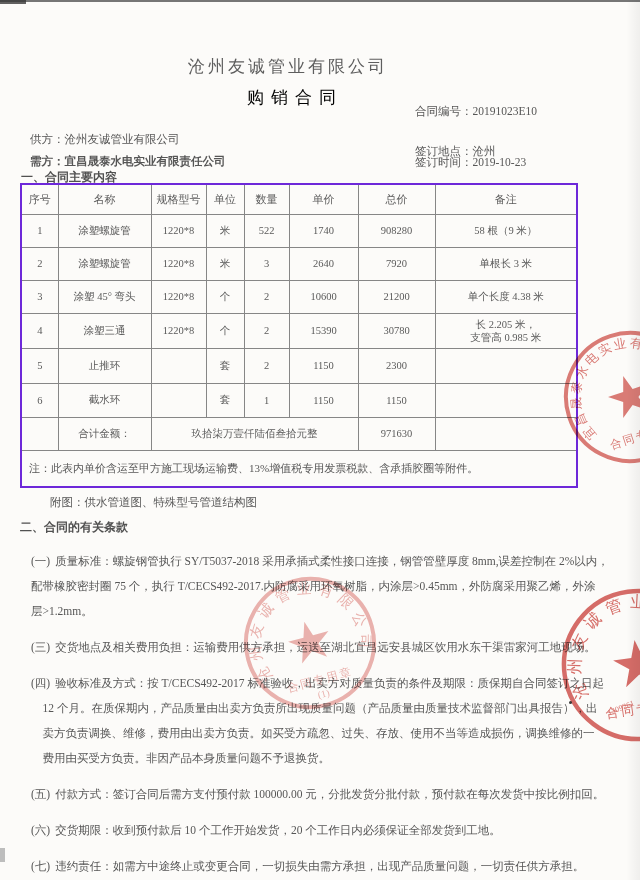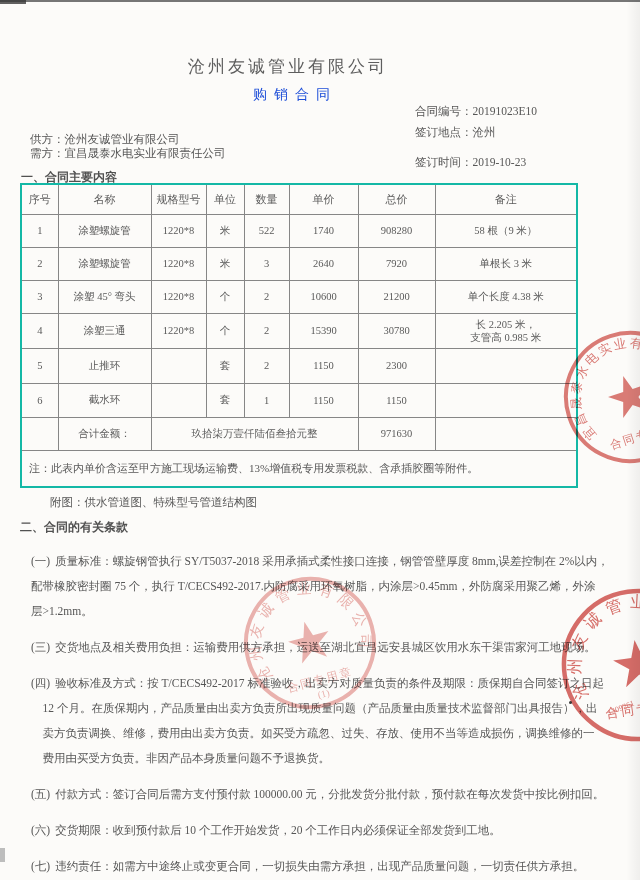--- a/index.html
+++ b/index.html
@@ -9,36 +9,36 @@
   
   .edge-top{top:0;left:0;width:640px;height:2px;background:#4a4a4a;opacity:.75;}
   .edge-top-nub{top:0;left:0;width:26px;height:4px;background:#3a3a3a;opacity:.8;}
   .edge-right{top:0;right:0;width:14px;height:880px;
       background:linear-gradient(to right,rgba(0,0,0,0),rgba(0,0,0,0.05));}
   .edge-left-mark{left:0;top:848px;width:5px;height:14px;background:#bdbdbd;}
   .dot{left:569px;top:701px;width:3px;height:3px;border-radius:50%;background:#3c3c3c;}
   
   .title1{top:55px;left:288px;transform:translateX(-50%);font-size:17px;letter-spacing:3px;
           color:#5e5e5e;white-space:nowrap;}
-  .title2{top:86px;left:295px;transform:translateX(-50%);font-size:14px;letter-spacing:7px;
-          color:#1d4ed8;white-space:nowrap;}
+  .title2{top:86px;left:295px;transform:translateX(-50%);font-size:17px;letter-spacing:7px;
+          color:#000000;white-space:nowrap;}
   
   .hline{font-size:11.5px;color:#565656;white-space:nowrap;}
   .supplier{top:132px;left:30px;}
-  .buyer{top:146px;left:30px;}
+  .buyer{top:154px;left:30px;font-weight:bold;}
   .meta1{top:104px;left:415px;}
-  .meta2{top:125px;left:415px;}
+  .meta2{top:144px;left:415px;}
   .meta3{top:155px;left:415px;}
   
   .sec-h{font-size:12px;font-weight:bold;color:#515151;white-space:nowrap;}
   .sec1-h{top:169px;left:21px;}
   .sec2-h{top:519px;left:20px;font-family:Liberation Mono, monospace;}
   
   .tblwrap{top:183px;left:20px;}
-  table{border-collapse:collapse;table-layout:fixed;width:556px;border:2px solid #14b8a6;}
+  table{border-collapse:collapse;table-layout:fixed;width:556px;border:2px solid #6d28d9;}
   td,th{border:1px solid #868686;font-weight:normal;text-align:center;vertical-align:middle;
         font-size:10.5px;color:#5a5a5a;padding:0 2px;overflow:hidden;}
   th{font-size:11px;}
   td.pre{white-space:pre-line;line-height:13px;}
   td.note-cell{text-align:left;padding-left:7px;font-size:11px;color:#575757;border-radius:11px;}
   
   .attach{top:495px;left:25px;font-size:11.5px;color:#565656;white-space:nowrap;padding-left:25px;}
   
   .clauses{top:538px;left:20px;width:602px;font-size:11.5px;line-height:25px;color:#565656;}
   .clause{margin:11px;}

